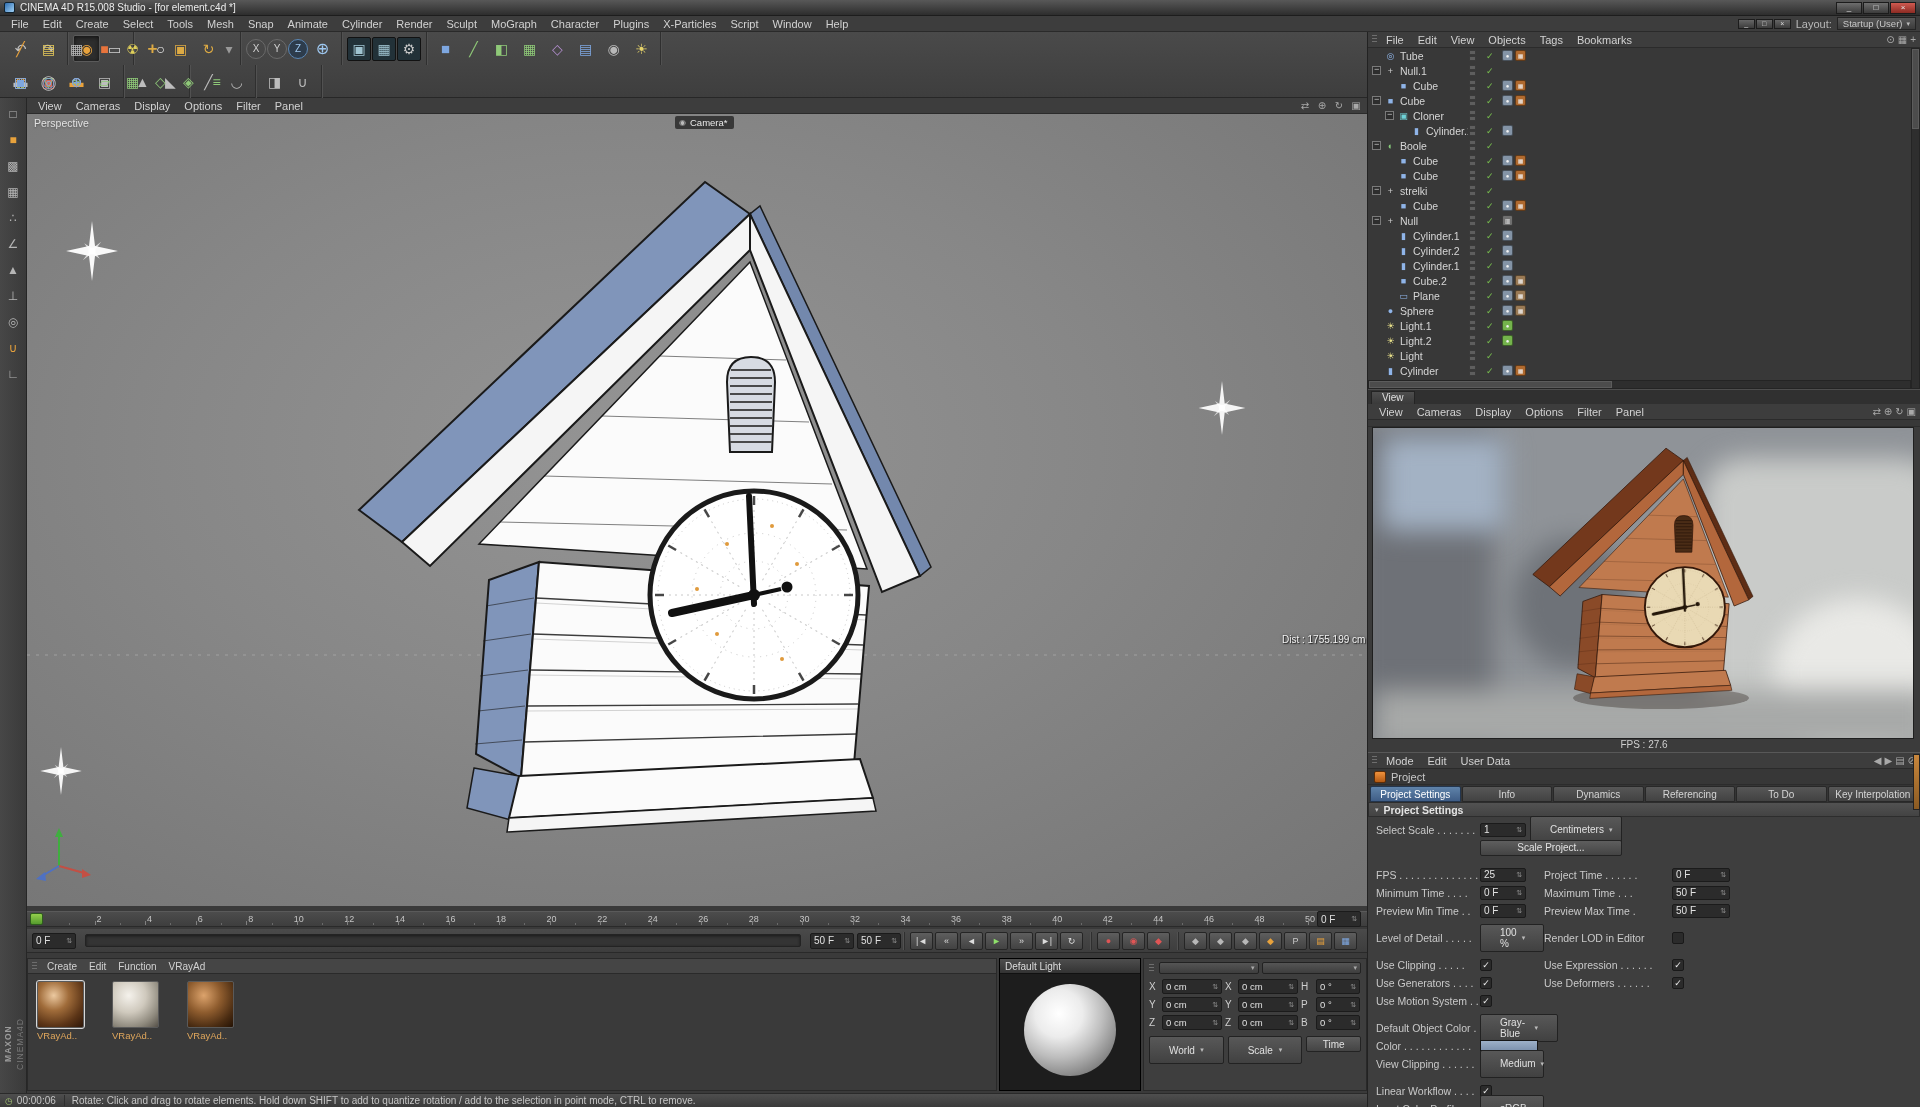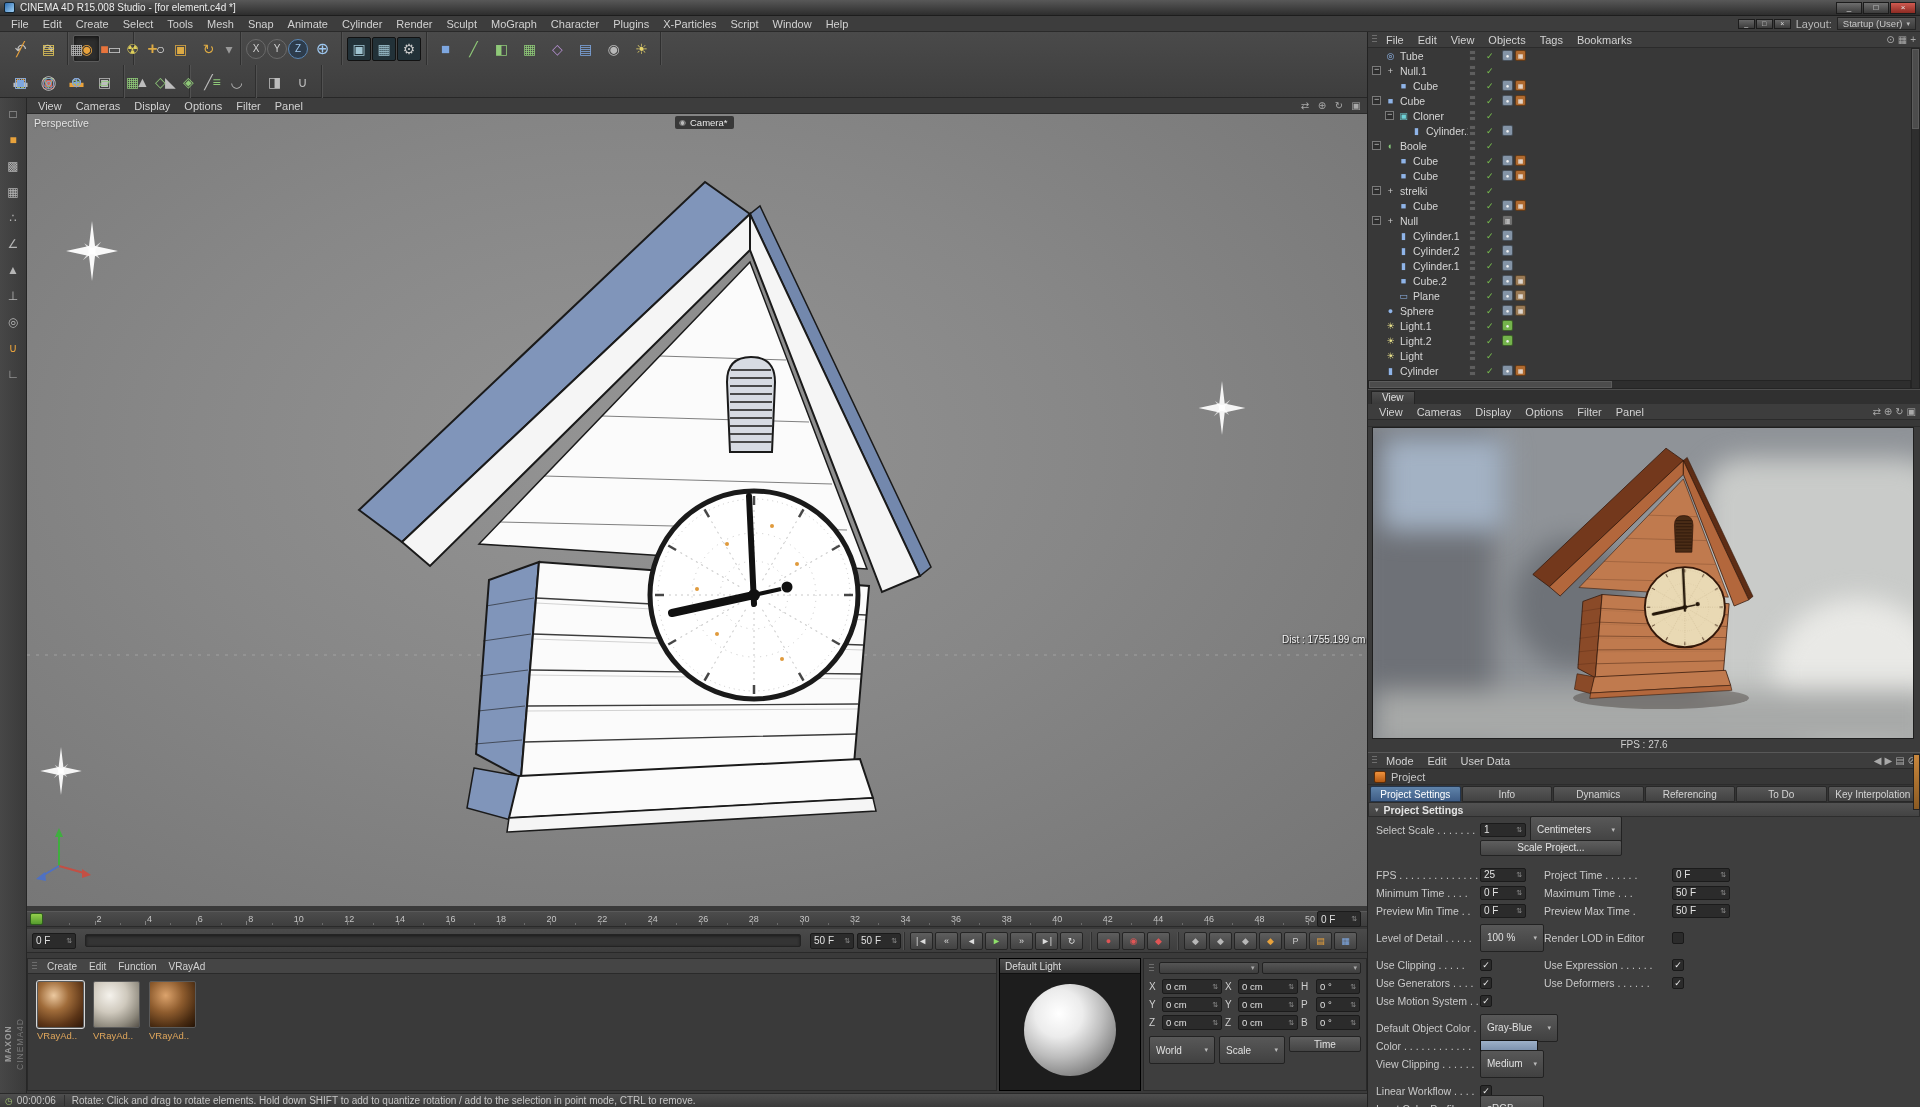--- a/index.html
+++ b/index.html
@@ -80,21 +80,21 @@
   .pb-btn{width:23px;height:18px;background:linear-gradient(#5e5e5e,#424242);border:1px solid #252525;border-radius:2px;
           color:#dcdcdc;font-size:9px;display:flex;align-items:center;justify-content:center}
 
   
   .panel-menu{height:15px;background:#454545;border-bottom:1px solid #2a2a2a;display:flex;align-items:center;gap:2px;
               padding:0 4px;font-size:10px}
   .panel-menu .menu-item{padding:0 6px}
   .grip{width:5px;height:9px;margin-right:2px;
         background:repeating-linear-gradient(180deg,#6e6e6e 0 1px,transparent 1px 3px)}
   #materials-panel{position:absolute;left:27px;top:958px;width:970px;height:133px;background:#3a3a3a;border:1px solid #292929}
-  #mat-list{display:flex;gap:4px;padding:7px 9px}
+  #mat-list{display:flex;gap:23px;padding:7px 9px}
   .mat-item{width:52px}
   .mat-thumb{width:47px;height:47px;border:1px solid #5a5a5a;border-radius:2px}
   .mat-item[data-selected="true"] .mat-thumb{outline:1px solid #d8d8d8}
   .mat-item[data-variant="bronze"] .mat-thumb{background:radial-gradient(circle at 35% 30%,#ecc9a0 0%,#a06c3a 35%,#5c3517 70%,#2c1507 100%)}
   .mat-item[data-variant="light"]  .mat-thumb{background:radial-gradient(circle at 35% 30%,#f5f2ec 0%,#cfc9bd 40%,#8d887c 75%,#555048 100%)}
   .mat-item[data-variant="brown"]  .mat-thumb{background:radial-gradient(circle at 35% 30%,#dca36c 0%,#8e5c2e 40%,#4a2c12 75%,#241204 100%)}
   .mat-name{font-size:9.5px;color:#e0a75c;padding-top:2px;white-space:nowrap;overflow:hidden}
 
   #light-panel{position:absolute;left:999px;top:958px;width:142px;height:133px;background:#1d1d1d;border:1px solid #000}
   #light-title{height:15px;background:linear-gradient(#4e4e4e,#333);border-bottom:1px solid #111;display:flex;
@@ -107,21 +107,21 @@
   .mini-dd{flex:1;height:12px;background:linear-gradient(#555,#3e3e3e);border:1px solid #222;border-radius:2px;
            display:flex;align-items:center;justify-content:flex-end;padding:0 3px}
   .mini-dd::after{content:"▾";font-size:7px;color:#aaa}
   #coord-grid{display:grid;grid-template-columns:10px 60px 10px 60px 12px 44px;gap:3px 3px;align-items:center;
               margin-top:4px;font-size:10px;color:#cfcfcf}
   .cfield{background:#2b2b2b;border:1px solid #1b1b1b;height:15px;display:flex;align-items:center;
           justify-content:space-between;padding:0 3px;font-size:9.5px;color:#e0e0e0;border-radius:2px}
   .cfield::after{content:"⇅";font-size:7px;color:#8d8d8d}
   #coord-foot{display:flex;gap:4px;margin-top:6px}
   .dd{background:linear-gradient(#585858,#414141);border:1px solid #222;height:28px;display:flex;align-items:center;
-      justify-content:space-between;padding:0 6px;font-size:10px;color:#e0e0e0;border-radius:2px}
+      justify-content:space-between;padding:0 19px;font-size:10px;color:#e0e0e0;border-radius:2px}
   .dd::after{content:"▾";font-size:7px;color:#bbb;margin-left:5px}
   #coord-foot .dd{flex:1}
   .btn{background:linear-gradient(#5e5e5e,#444);border:1px solid #232323;border-radius:2px;height:16px;
        display:flex;align-items:center;justify-content:center;font-size:10px;color:#e2e2e2;padding:0 9px}
 
   
   #statusbar{position:absolute;left:0;top:1093px;width:1367px;height:14px;background:linear-gradient(#4e4e4e,#3a3a3a);
              border-top:1px solid #2a2a2a;display:flex;align-items:center;gap:7px;padding:0 5px;font-size:10px;color:#c6c6c6}
   #status-time{display:flex;align-items:center;gap:4px;border-right:1px solid #2e2e2e;padding-right:8px}
   #status-time .clock-glyph{color:#9fbe72;font-size:9px}

